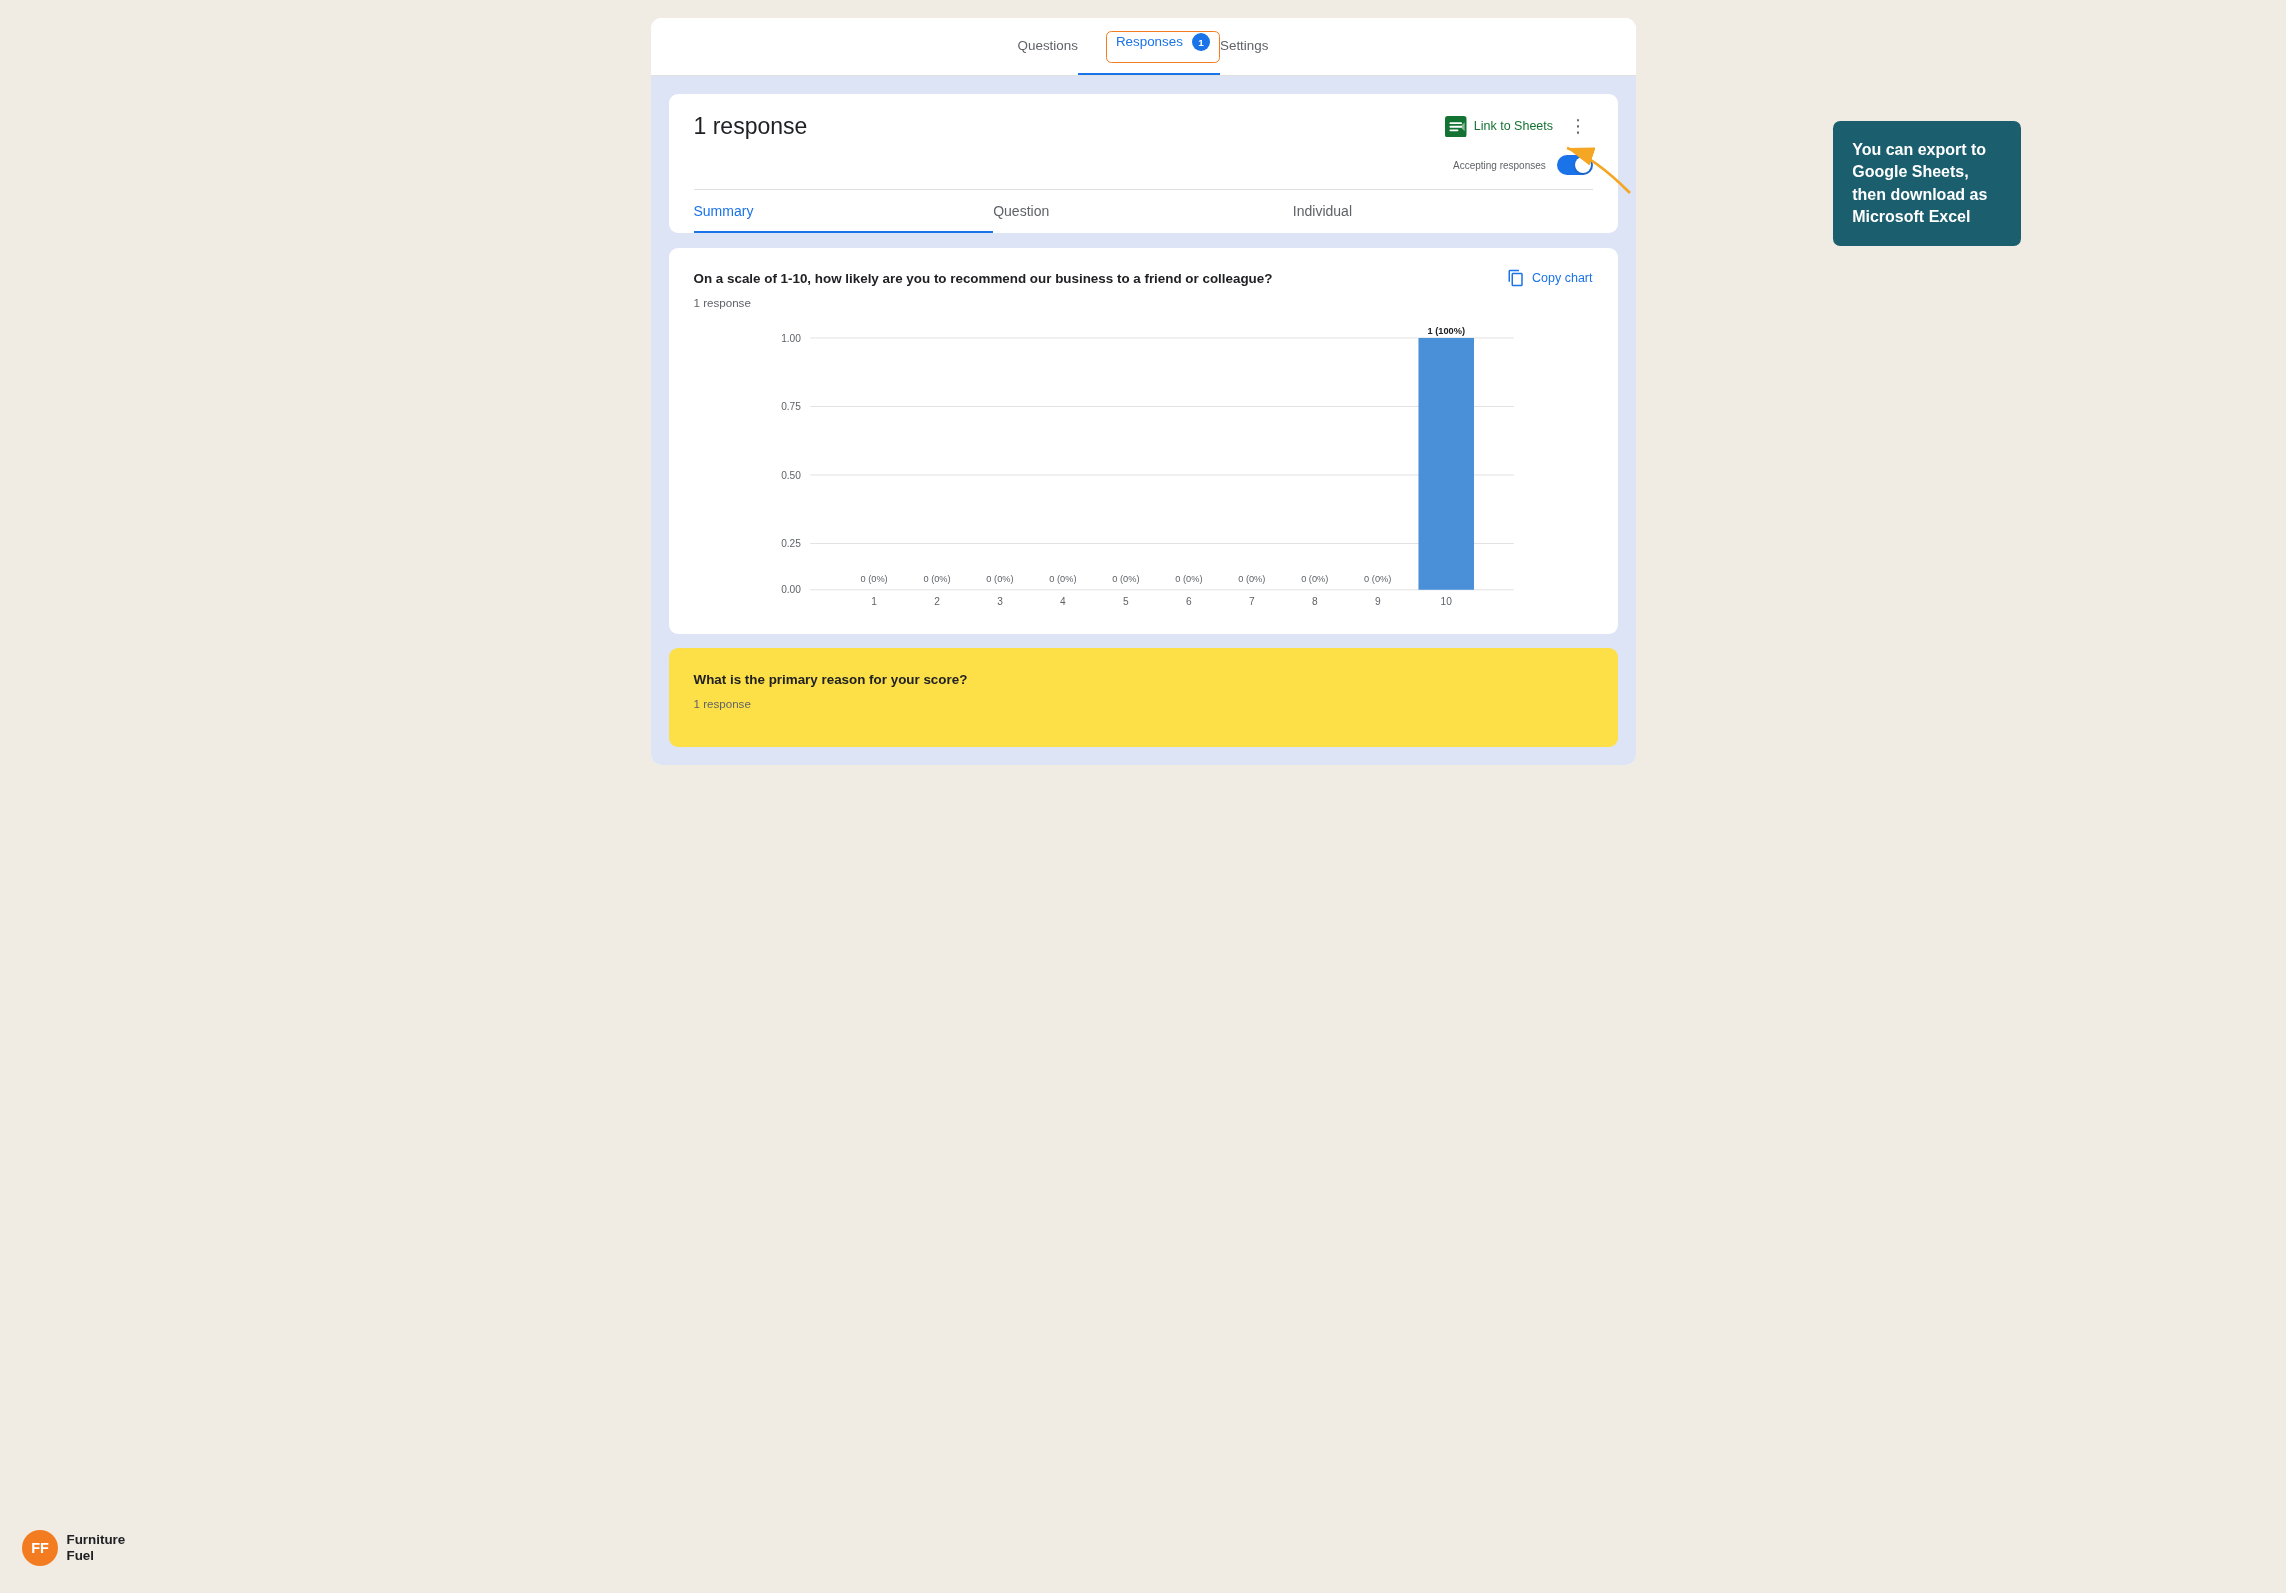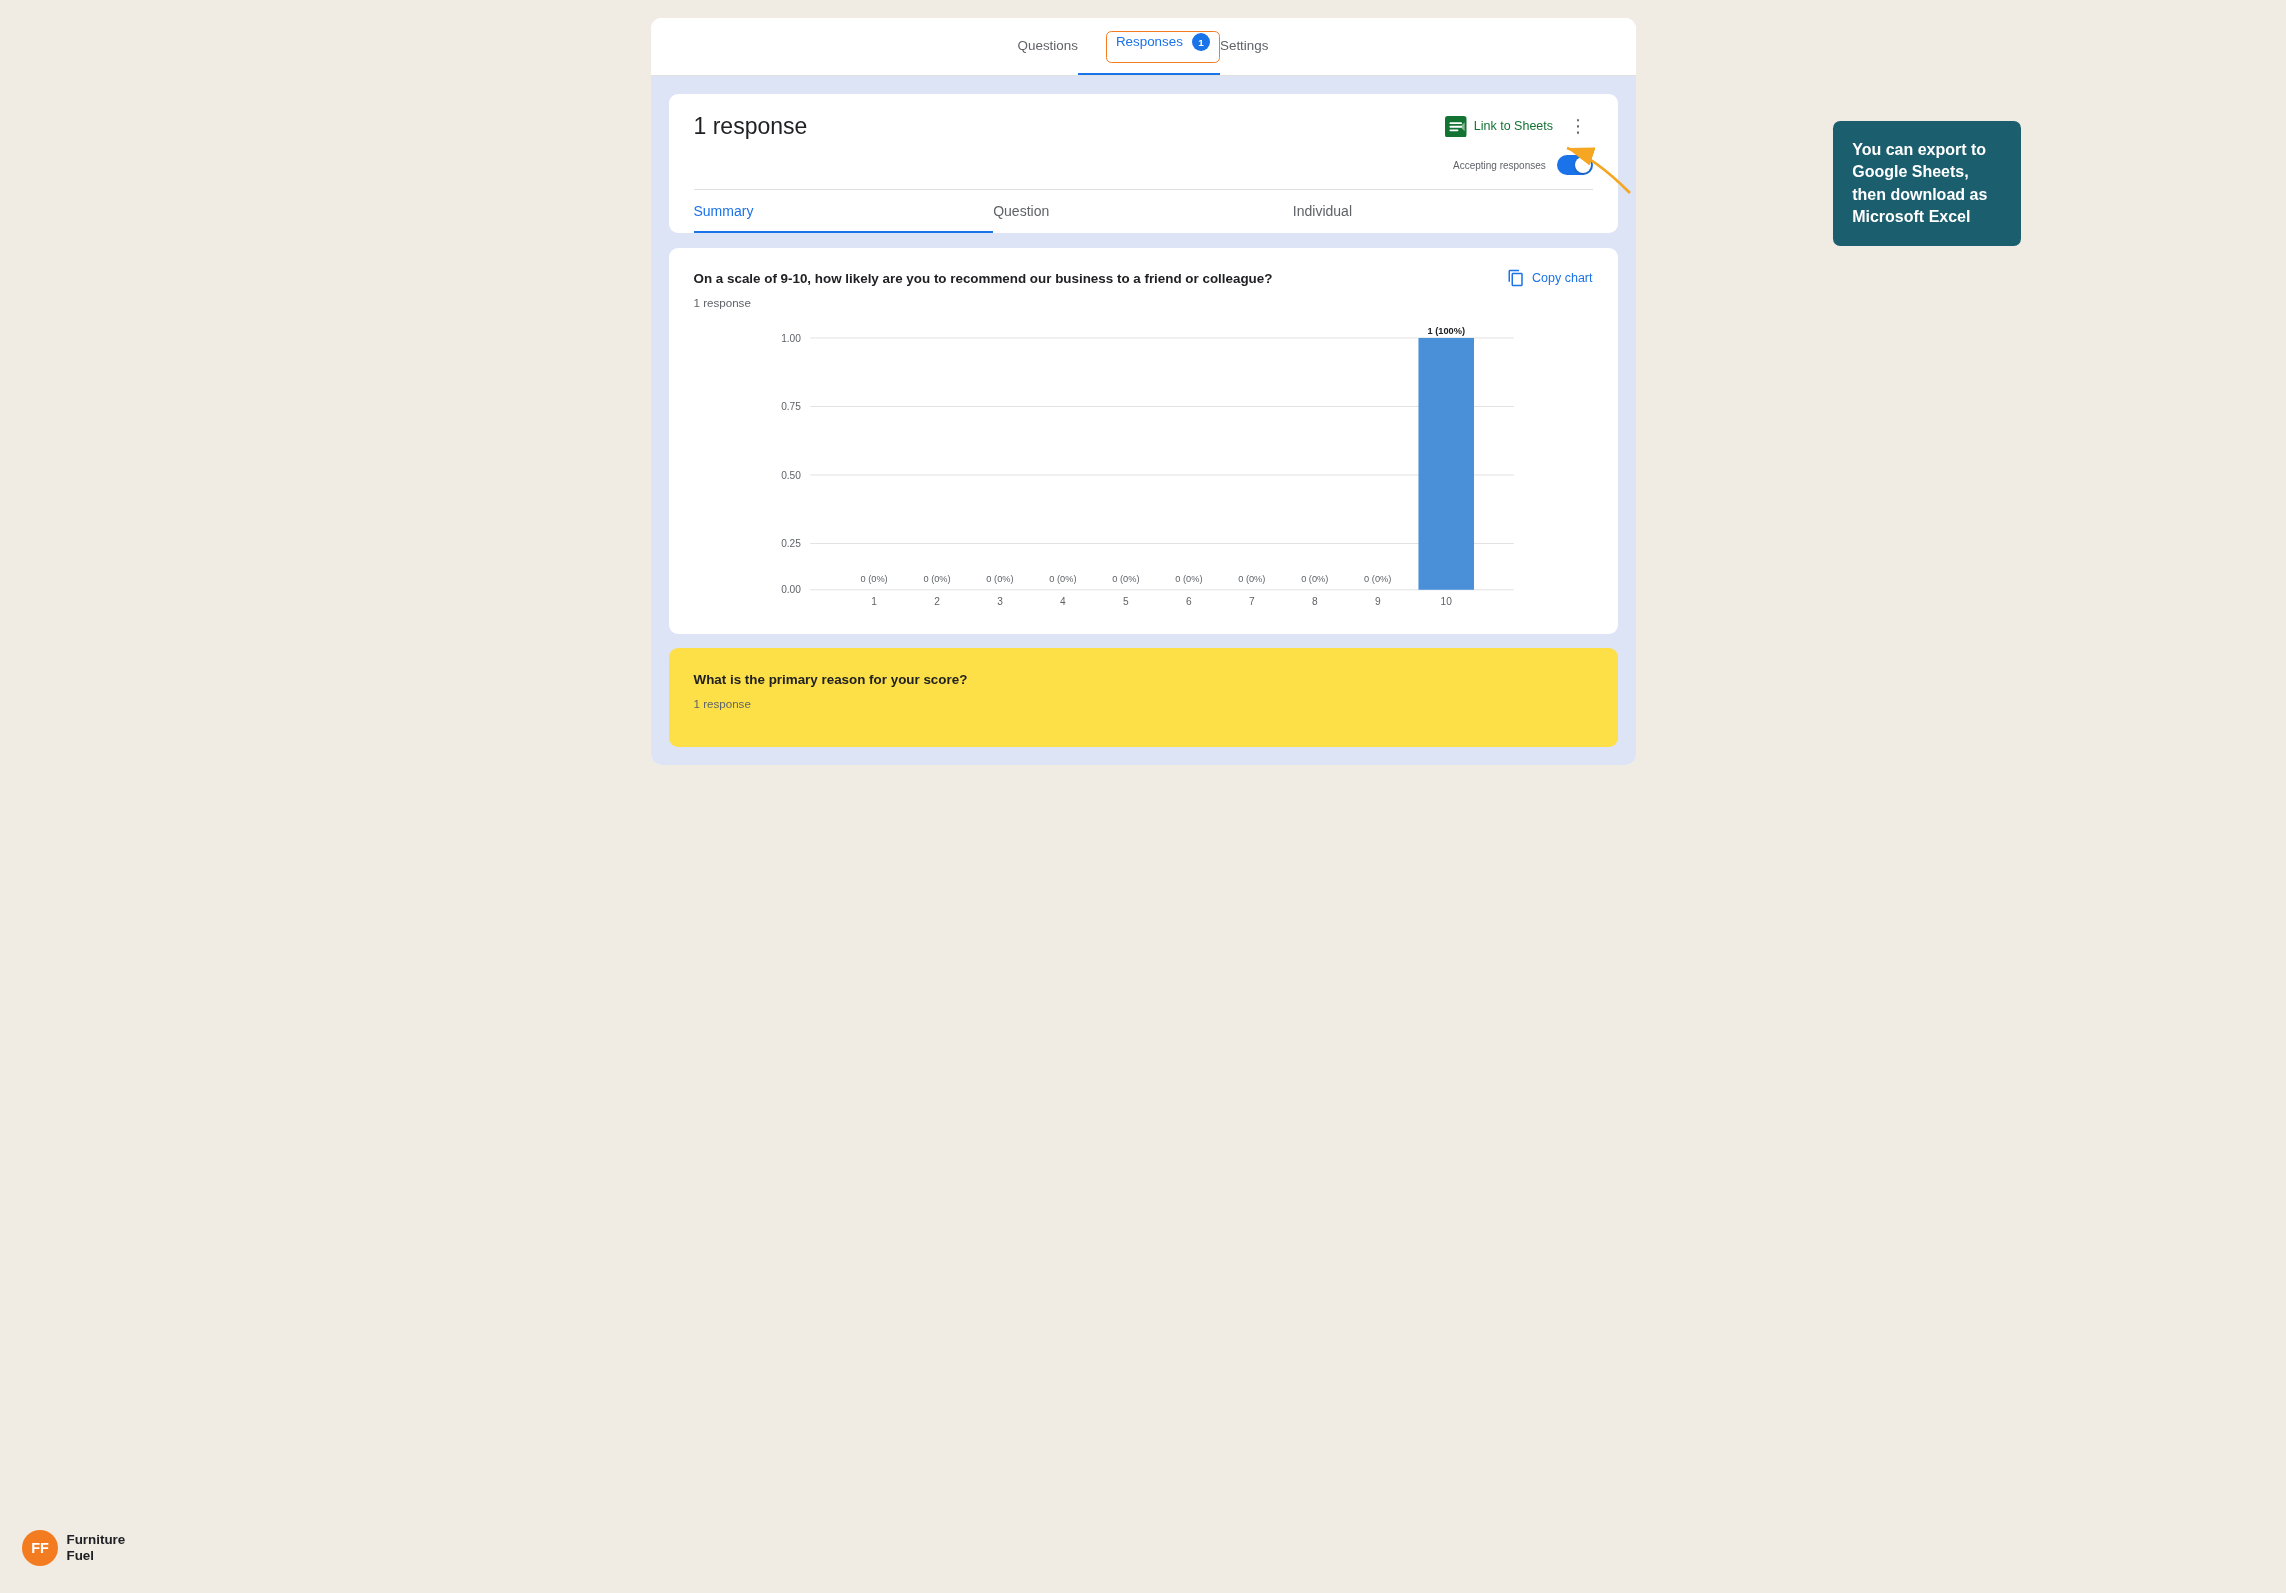--- a/index.html
+++ b/index.html
@@ -343,21 +343,21 @@
           <path d="M 80 60 Q 40 20 10 10" stroke="#f5a623" stroke-width="3" fill="none" marker-end="url(#arrowhead)"></path>
         </svg>
         <div class="annotation-box">
           <span>You can export to Google Sheets, then download as Microsoft Excel</span>
         </div>
       </div>
     </div>
 
     <div class="question-card">
       <div class="question-header">
-        <div class="question-text">On a scale of 9-10, how likely are you to recommend our business to a friend or colleague?</div>
+        <div class="question-text">On a scale of 1-10, how likely are you to recommend our business to a friend or colleague?</div>
         <div class="copy-chart-btn">
           <svg width="18" height="18" viewBox="0 0 24 24" fill="#1a73e8">
             <path d="M16 1H4c-1.1 0-2 .9-2 2v14h2V3h12V1zm3 4H8c-1.1 0-2 .9-2 2v14c0 1.1.9 2 2 2h11c1.1 0 2-.9 2-2V7c0-1.1-.9-2-2-2zm0 16H8V7h11v14z"></path>
           </svg>
           <span>Copy chart</span>
         </div>
       </div>
       <div class="response-sub-count">1 response</div>
 
       <div class="chart-area">

